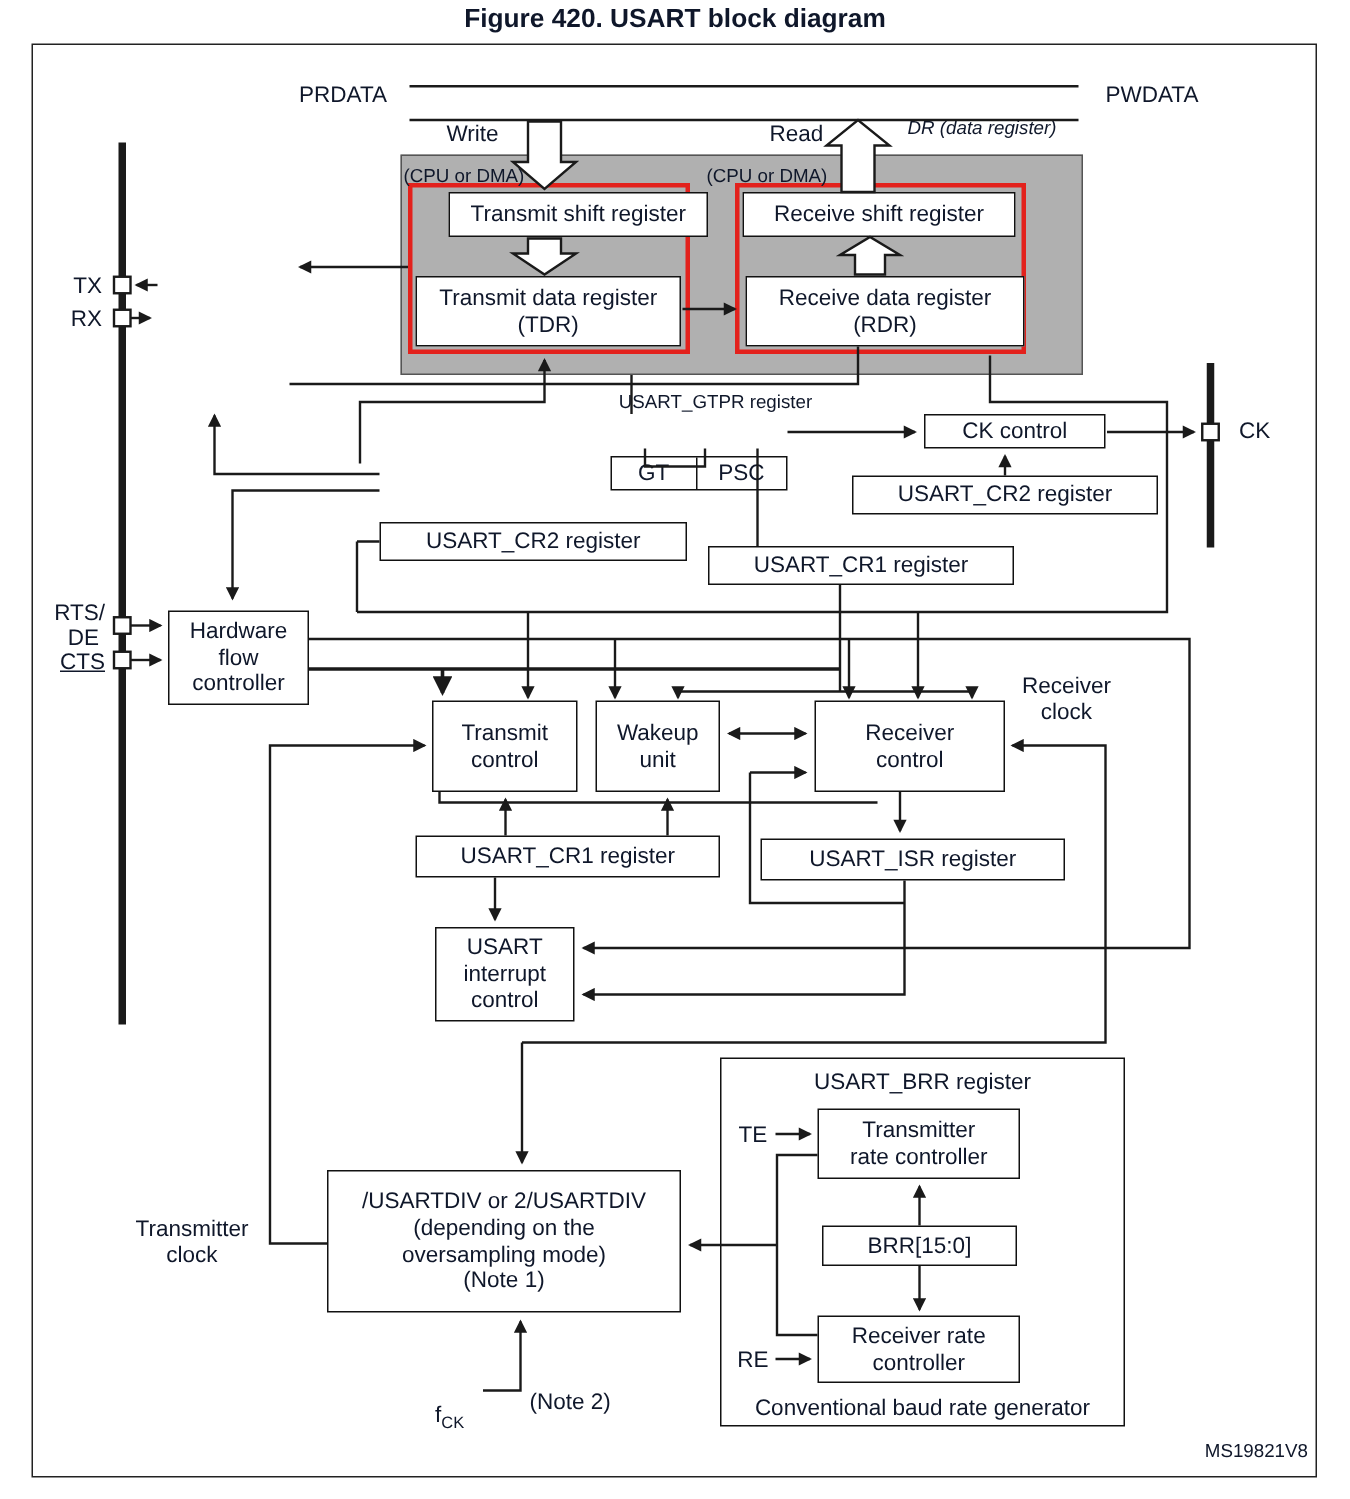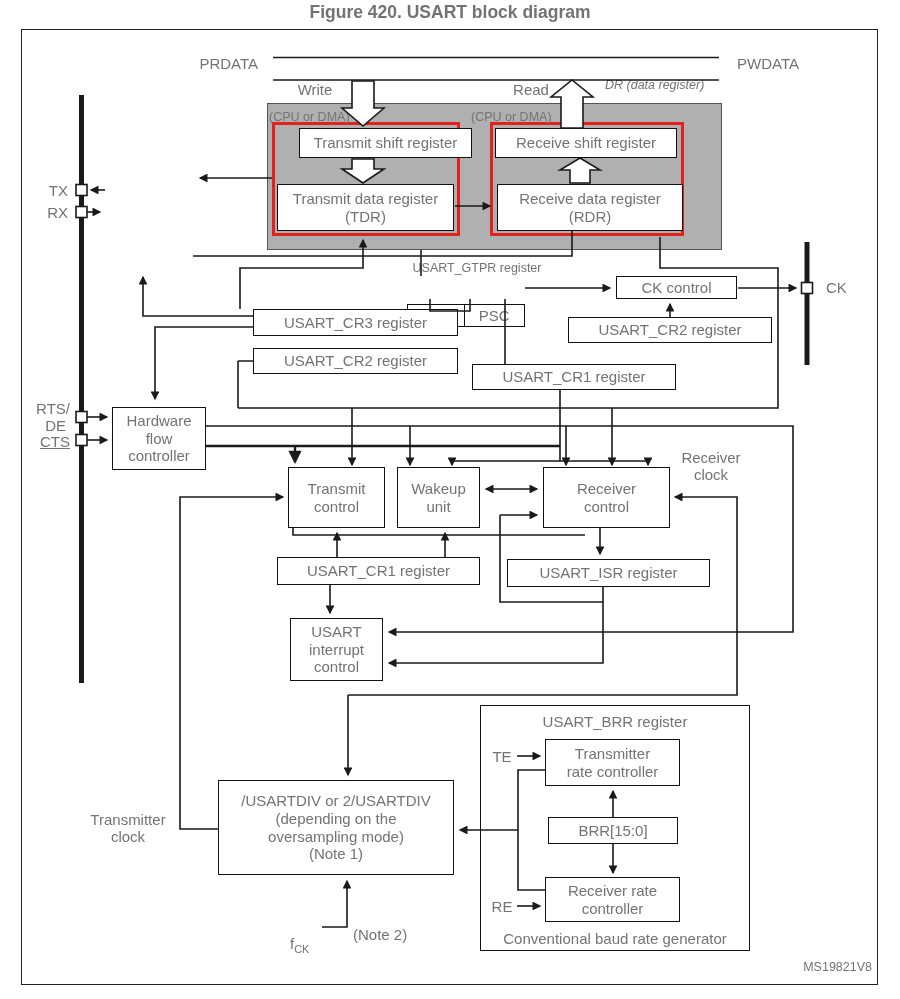--- a/index.html
+++ b/index.html
@@ -1,17 +1,17 @@
 <!DOCTYPE html>
 <html style="--red: #e3211c; --gray: #b0b0b0; --line: #1a1a1a;"><head>
 <meta charset="utf-8">
 <style>
   html,body{margin:0;padding:0;background:#fff;}
   #stage{position:relative;width:900px;height:999px;background:#fff;
-         font-family:"Liberation Sans",sans-serif;color:#737373;overflow:hidden;}
+         font-family:"Liberation Sans",sans-serif;color:#0f172a;overflow:hidden;}
   .abs{position:absolute;box-sizing:border-box;}
   #frame{border:1.6px solid #222;}
   .box{position:absolute;box-sizing:border-box;background:#fff;border:1.5px solid #111;
        display:flex;align-items:center;justify-content:center;text-align:center;
        font-size:15px;line-height:1.18;white-space:pre-line;z-index:3;}
   .nobg{background:transparent;}
   .gray-box{position:absolute;box-sizing:border-box;background:var(--gray,#b0b0b0);
        border:1px solid #555;z-index:1;}
   .red-box{position:absolute;box-sizing:border-box;border:3px solid var(--red,#e3211c);z-index:2;}
   .lbl{position:absolute;box-sizing:border-box;font-size:15px;line-height:1.15;
@@ -58,21 +58,20 @@
 (RDR)</div>
   <div class="box" style="left:495px;top:128px;width:182px;height:30px;">Receive shift register</div>
 
   <div class="lbl sm c" style="left:407px;top:261px;width:140px;">USART_GTPR register</div>
   <div class="box" style="left:407px;top:276px;width:118px;height:23px;padding:0;margin-top:28px;">
     <span class="cell" style="width:57px;">GT</span>
     <span class="cell" style="width:61px;border-left:1.5px solid #111;">PSC</span>
   </div>
   <div class="box" style="left:616px;top:276px;width:121px;height:23px;">CK control</div>
   <div class="box" style="left:568px;top:317px;width:204px;height:26px;">USART_CR2 register</div>
-  <div class="box" style="left:253px;top:309px;width:205px;height:27px;">USART_CR3 register</div>
   <div class="box" style="left:253px;top:348px;width:205px;height:26px;">USART_CR2 register</div>
   <div class="box" style="left:472px;top:364px;width:204px;height:26px;">USART_CR1 register</div>
   <div class="box" style="left:112px;top:407px;width:94px;height:63px;">Hardware
 flow
 controller</div>
   <div class="box" style="left:288px;top:467px;width:97px;height:61px;">Transmit
 control</div>
   <div class="box" style="left:397px;top:467px;width:83px;height:61px;">Wakeup
 unit</div>
   <div class="box" style="left:543px;top:467px;width:127px;height:61px;">Receiver

